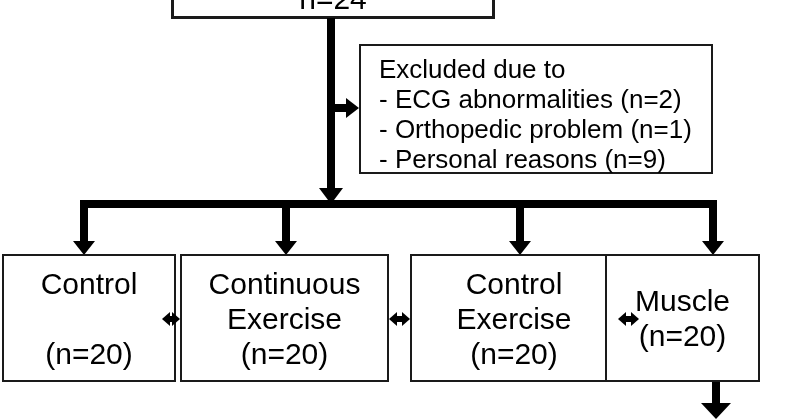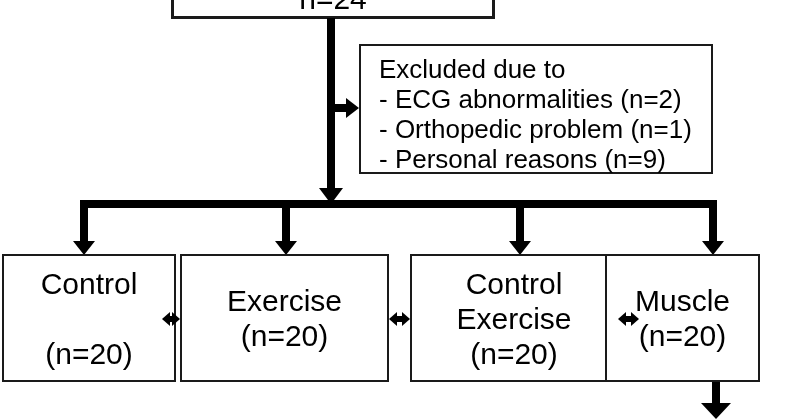--- a/index.html
+++ b/index.html
@@ -90,20 +90,21 @@
   <div class="tri drop-head dh3"></div>
   <div class="vline drop drop4"></div>
   <div class="tri drop-head dh4"></div>
 
   <div class="box group gb1">
     <span class="gline">Control</span>
     <span class="gline"></span>
     <span class="gline">(n=20)</span>
   </div>
   <div class="box group gb2">
+    <span class="gline">Continuous</span>
     <span class="gline">Exercise</span>
     <span class="gline">(n=20)</span>
   </div>
   <div class="box group gb3">
     <span class="gline">Control</span>
     <span class="gline">Exercise</span>
     <span class="gline">(n=20)</span>
   </div>
   <div class="box group gb4">
     <span class="gline">Muscle</span>

